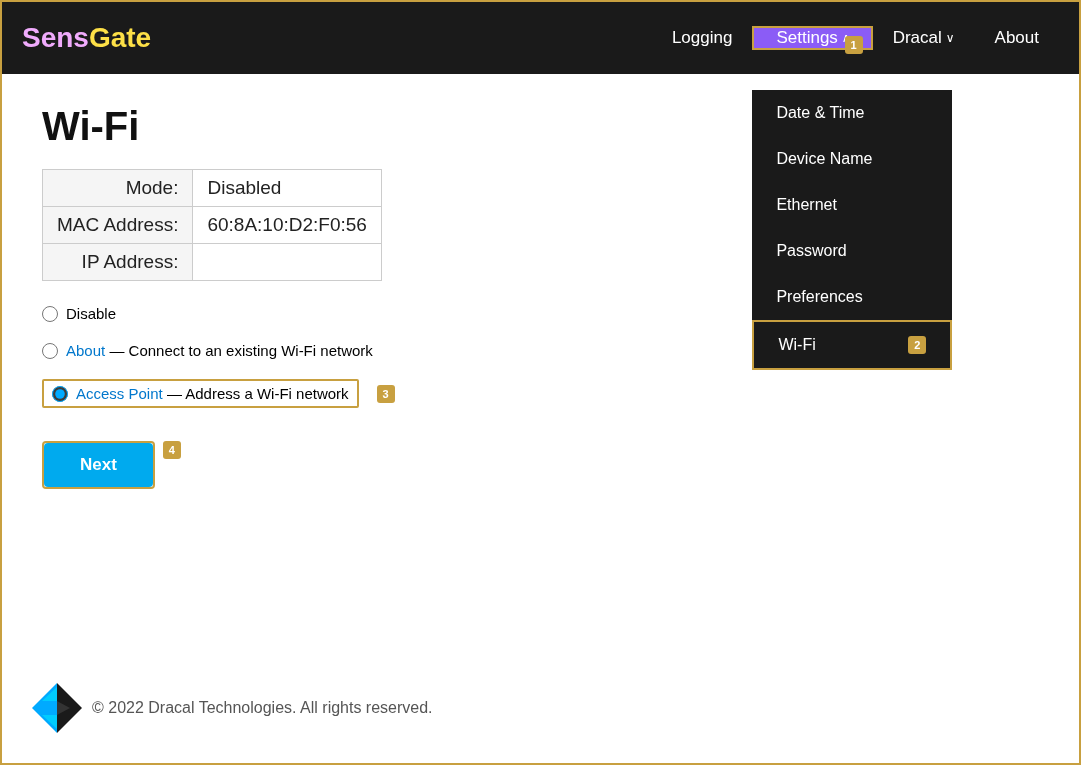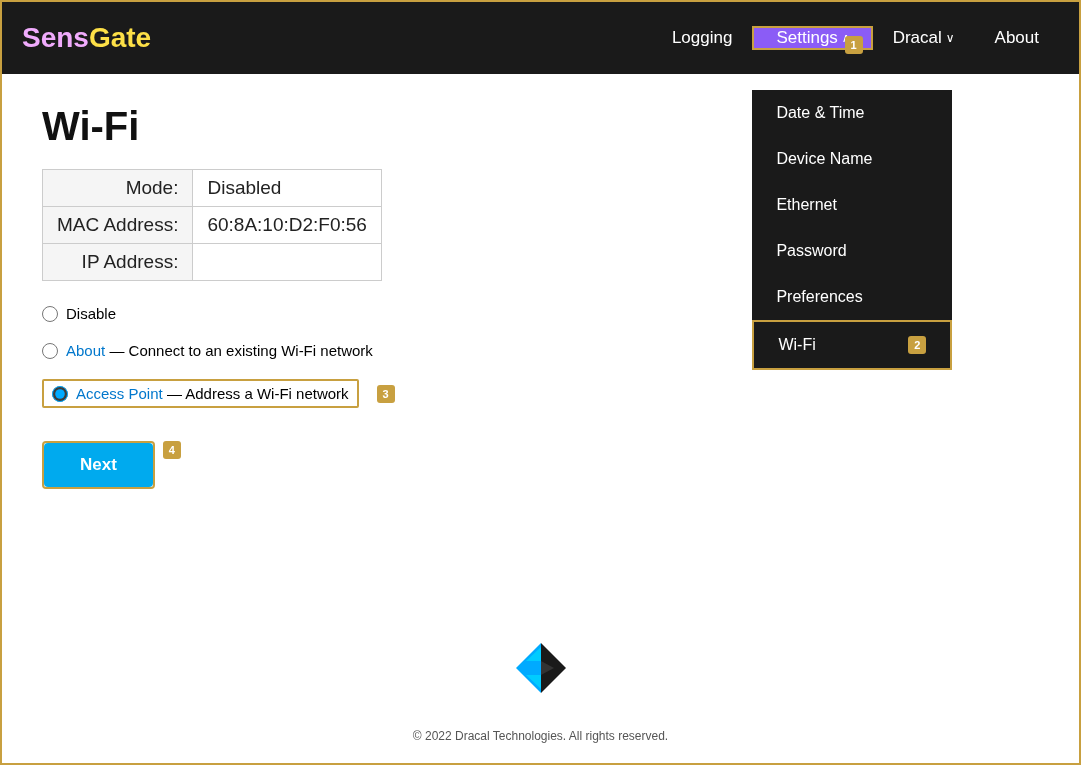--- a/index.html
+++ b/index.html
@@ -197,25 +197,24 @@
       align-items: center;
       justify-content: center;
       font-weight: bold;
     }
 
     
     .footer {
       text-align: center;
       padding: 20px;
       color: #555;
-      font-size: 12px;
-      display: flex;
-      flex-direction: column;
-      align-items: center;
-      gap: 26px;
+      font-size: 16px;
+      display: flex;
+      align-items: center;
+      gap: 0;
     }
     .logo-icon {
       width: 70px;
       height: 70px;
     }
 
     
     .settings-wrapper {
       position: relative;
     }

